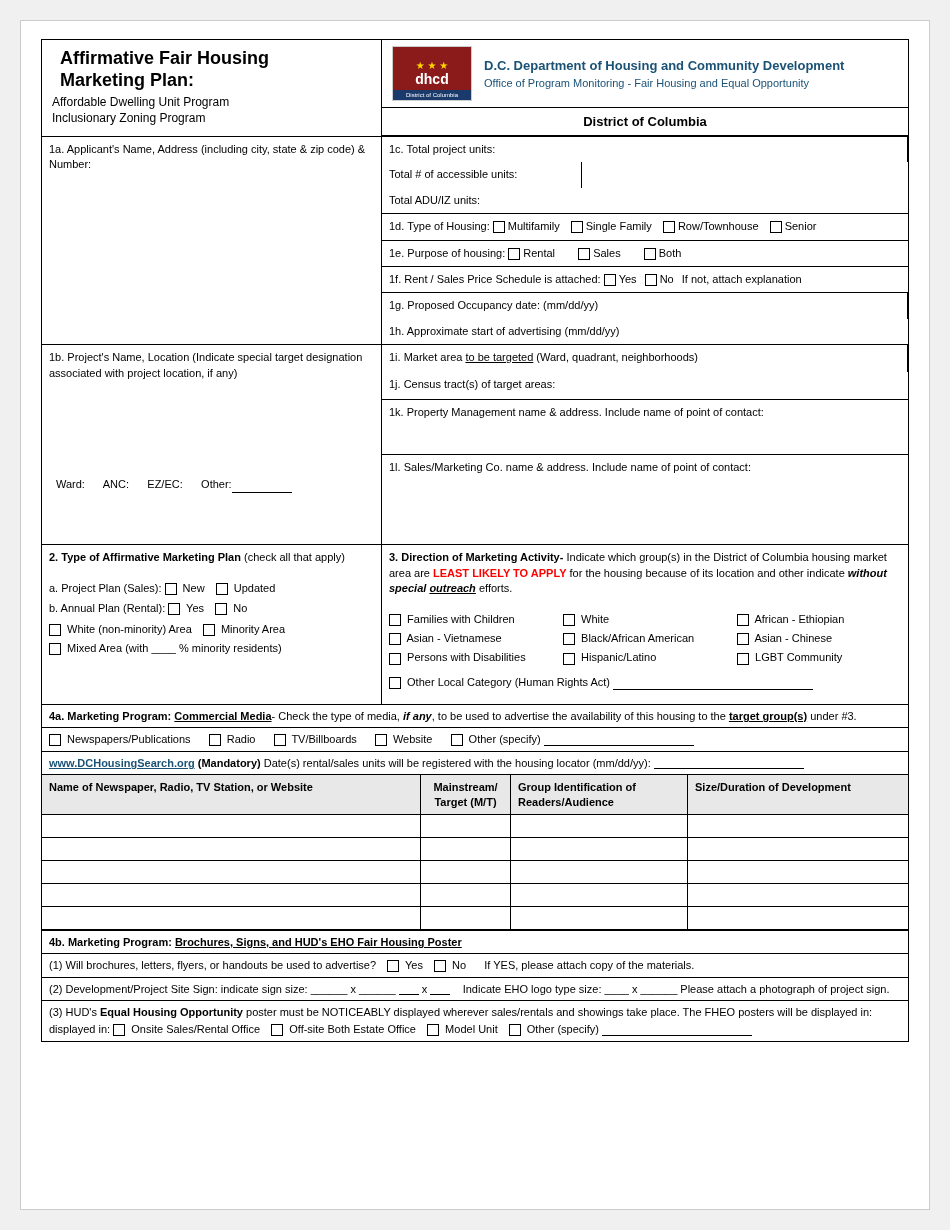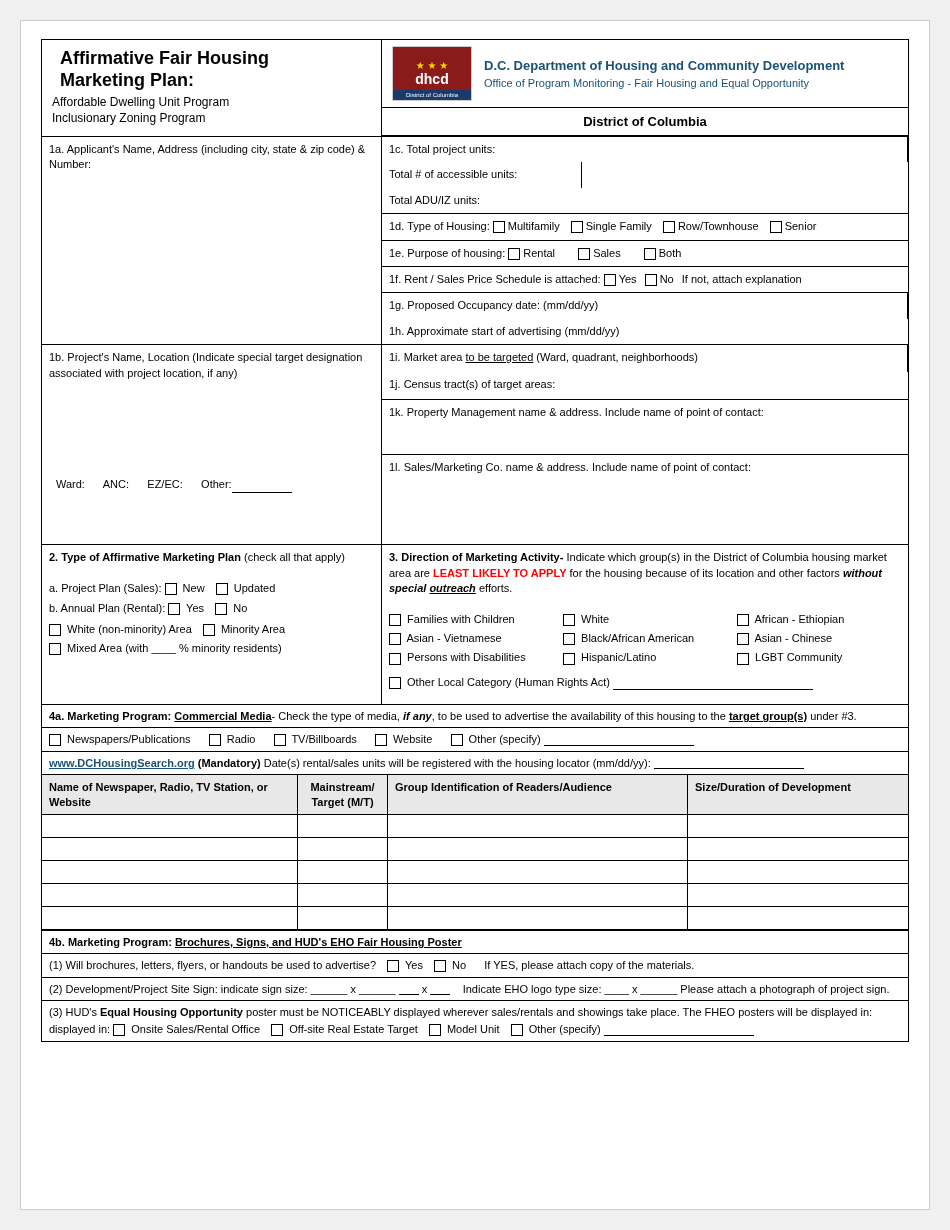--- a/index.html
+++ b/index.html
@@ -218,21 +218,21 @@
     .table-data-row:last-child {
       border-bottom: none;
     }
     .td {
       padding: 2px 7px;
       border-right: 1px solid #000;
       min-height: 22px;
     }
     .td:last-child { border-right: none; }
     
-    .col-newspaper { width: 256px; }
+    .col-newspaper { width: 379px; }
     .col-mt { width: 90px; }
     .col-group { flex: 1; }
     .col-size { width: 220px; }
     .footer {
       display: flex;
       justify-content: space-between;
       margin-top: 8px;
       font-size: 9px;
       color: #333;
     }
@@ -407,21 +407,21 @@
             <span>Mixed Area (with ____ % minority residents)</span>
           </div>
         </div>
       </div>
 
       <div class="cell cell-3" style="flex:1; padding:5px 7px;">
         <div>
           <span class="bold">3. Direction of Marketing Activity-</span>
           <span> Indicate which group(s) in the District of Columbia housing market area are </span>
           <span class="bold red">LEAST LIKELY TO APPLY</span>
-          <span> for the housing because of its location and other factors </span>
+          <span> for the housing because of its location and other indicate </span>
           <span class="bold italic">without special</span>
           <span class="bold italic underline">outreach</span>
           <span> efforts.</span>
         </div>
         <br>
         
         <div style="display:flex; gap:10px;">
           <div style="flex:1;">
             <div style="margin-bottom:4px;">
               <span class="cb"></span>
@@ -562,21 +562,21 @@
     </div>
 
     <div class="section-divider" style="border-bottom:none;">
       <span>(3) HUD's </span><span class="bold">Equal Housing Opportunity</span><span> poster must be NOTICEABLY displayed wherever sales/rentals and showings take place.  The FHEO posters will be displayed in:</span>
       <br>
       <div style="margin-top:5px;">
         <span>displayed in: </span>
         <span class="cb"></span>
         <span> Onsite Sales/Rental Office</span>
         <span class="cb" style="margin-left:8px;"></span>
-        <span> Off-site Real Estate Target</span>
+        <span> Off-site Both Estate Office</span>
         <span class="cb" style="margin-left:8px;"></span>
         <span> Model Unit</span>
         <span class="cb" style="margin-left:8px;"></span>
         <span> Other (specify)</span>
         <span class="inline-field" style="min-width:150px;"></span>
       </div>
     </div>
 
   </div>
 

